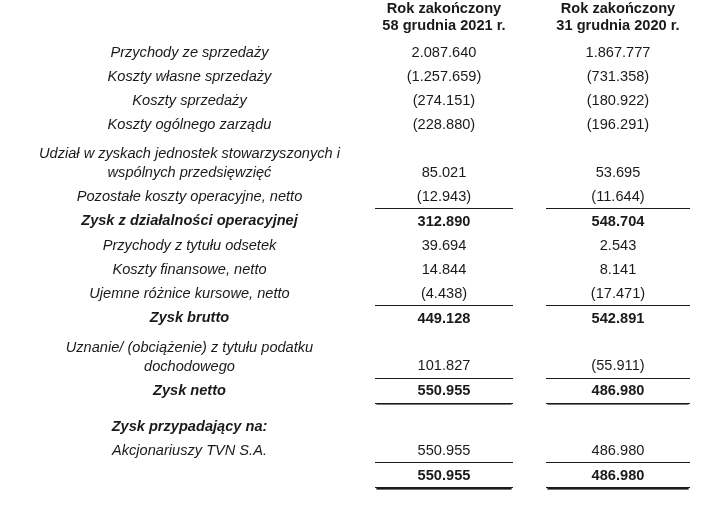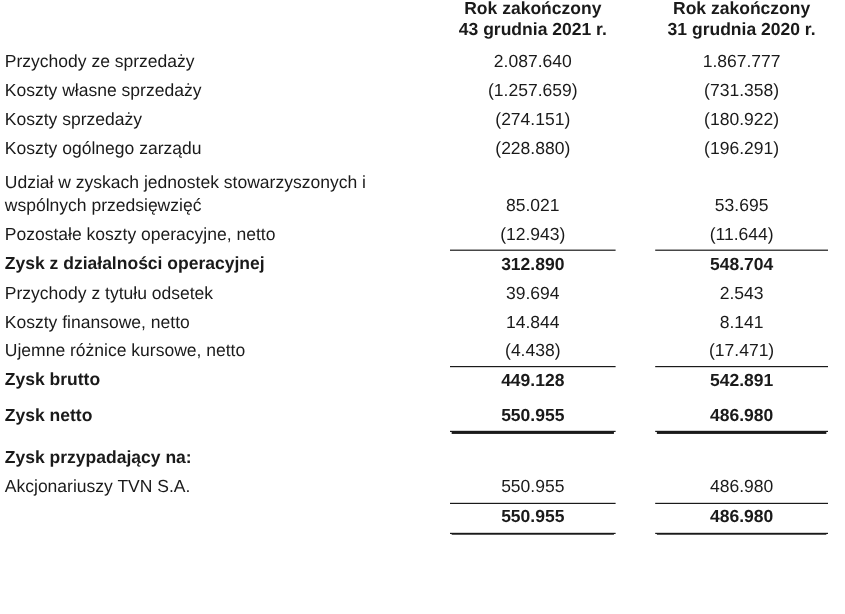--- a/index.html
+++ b/index.html
@@ -43,24 +43,25 @@
     text-align: center;
     vertical-align: bottom;
     padding: 0 0 6px 0;
     line-height: 17px;
     white-space: nowrap;
   }
   th.hdr-label { padding: 0; }
 
   
   td.label {
-    text-align: left;
+    text-align: center;
     padding: 2.5px 0 2.5px 4px;
     line-height: 19px;
     vertical-align: top;
+    font-style: italic;
   }
   td.num {
     text-align: center;
     padding: 2.5px 0 2.5px 0;
     line-height: 19px;
     vertical-align: bottom;
     white-space: nowrap;
   }
   td.gap { padding: 0; }
   td.pad { padding: 0; }
@@ -89,21 +90,21 @@
         <col class="c-gap">
         <col class="c-y2">
         <col class="c-pad">
     </colgroup>
 
     <thead>
       <tr>
         <th class="hdr hdr-label"></th>
         <th class="hdr">
           <span class="nowrap">Rok zakończony</span><br>
-          <span class="nowrap">43 grudnia 2021 r.</span>
+          <span class="nowrap">58 grudnia 2021 r.</span>
         </th>
         <th class="hdr gap"></th>
         <th class="hdr">
           <span class="nowrap">Rok zakończony</span><br>
           <span class="nowrap">31 grudnia 2020 r.</span>
         </th>
         <th class="hdr pad"></th>
       </tr>
     </thead>
 
@@ -209,20 +210,30 @@
       </tr>
 
       <tr class="spacer-sm">
         <td></td>
           <td></td>
         <td></td>
           <td></td>
         <td></td>
       </tr>
 
+      <tr>
+        <td class="label">
+          <span>Uznanie/ (obciążenie) z tytułu podatku</span><br>
+          <span>dochodowego</span>
+        </td>
+        <td class="num rule-bottom">101.827</td>
+        <td class="gap"></td>
+        <td class="num rule-bottom">(55.911)</td>
+        <td class="pad"></td>
+      </tr>
 
       <tr class="bold">
         <td class="label">Zysk netto</td>
         <td class="num rule-double">550.955</td>
         <td class="gap"></td>
         <td class="num rule-double">486.980</td>
         <td class="pad"></td>
       </tr>
 
       <tr class="spacer">

